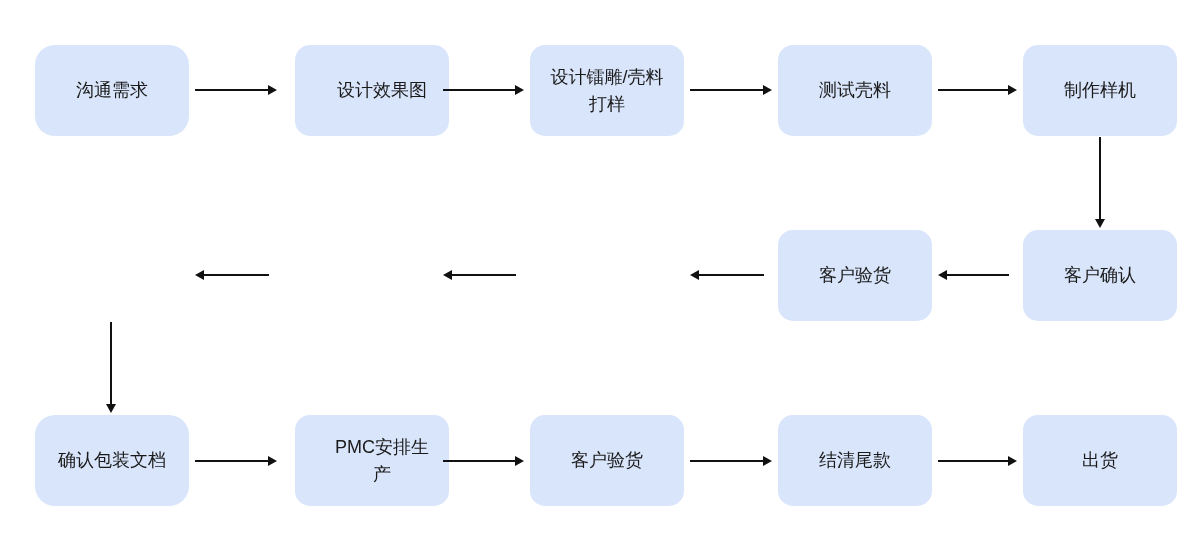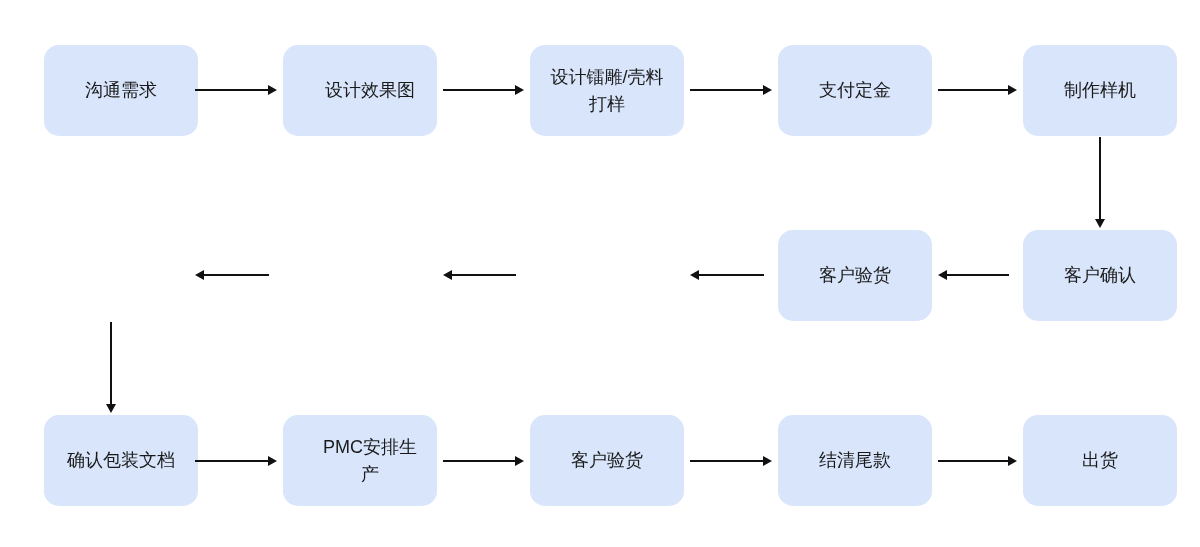--- a/index.html
+++ b/index.html
@@ -25,22 +25,22 @@
     align-items: center;
     justify-content: center;
     text-align: center;
     font-size: 18px;
     line-height: 1.5;
     color: #1a1a1a;
     padding: 0 12px;
     box-sizing: border-box;
   }
   
-  .c1 { left: 44px; }
-  .c2 { left: 283px; padding-left: 32px; }
+  .c1 { left: 35px; border-radius: 20px; }
+  .c2 { left: 295px; padding-left: 32px; }
   .c3 { left: 530px; }
   .c4 { left: 778px; }
   .c5 { left: 1023px; }
   
   .r1 { top: 45px; }
   .r2 { top: 230px; }
   .r3 { top: 415px; }
 
   
   .harrow {
@@ -83,21 +83,21 @@
   }
 </style>
 </head>
 <body>
 
 <div class="canvas">
 
   <div class="node r1 c1">沟通需求</div>
   <div class="node r1 c2">设计效果图</div>
   <div class="node r1 c3">设计镭雕/壳料打样</div>
-  <div class="node r1 c4">支付定金</div>
+  <div class="node r1 c4">测试壳料</div>
   <div class="node r1 c5">制作样机</div>
 
   <div class="harrow right" style="left:195px; top:89px; width:74px;"></div>
   <div class="harrow right" style="left:443px; top:89px; width:73px;"></div>
   <div class="harrow right" style="left:690px; top:89px; width:74px;"></div>
   <div class="harrow right" style="left:938px; top:89px; width:71px;"></div>
 
   <div class="varrow down" style="left:1099px; top:137px; height:83px;"></div>
 
   <div class="node r2 c4">客户验货</div>

